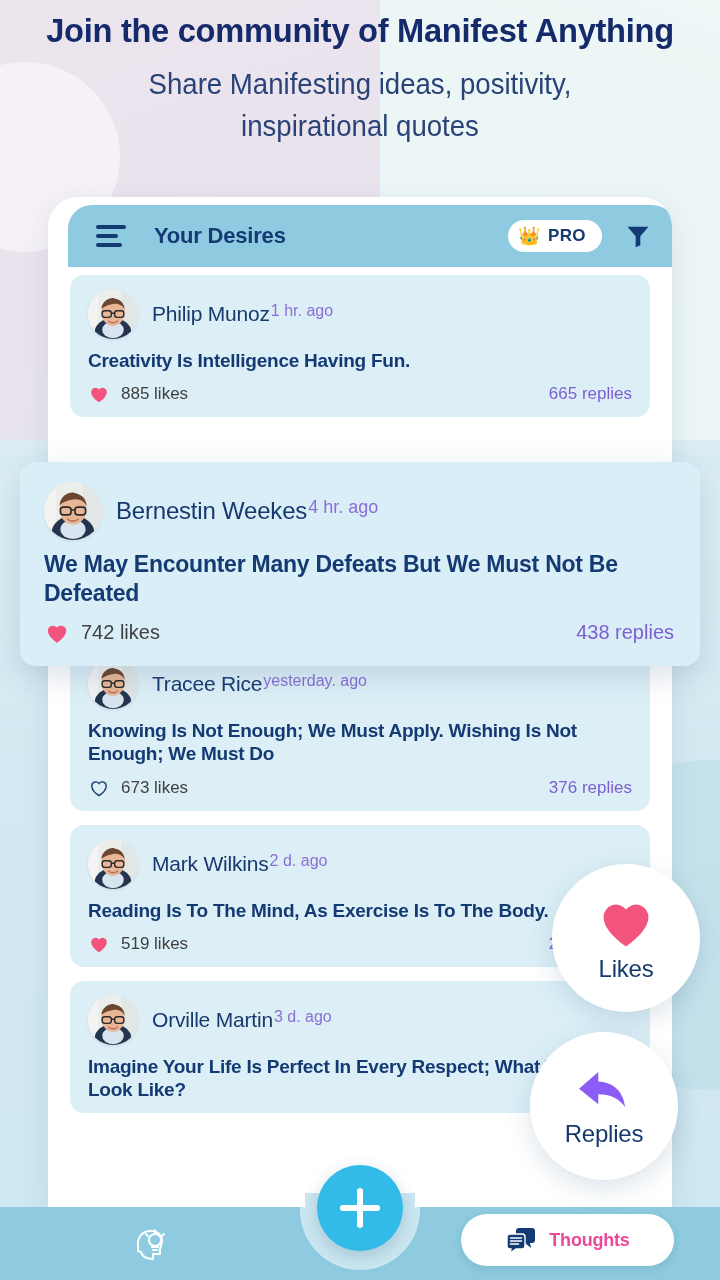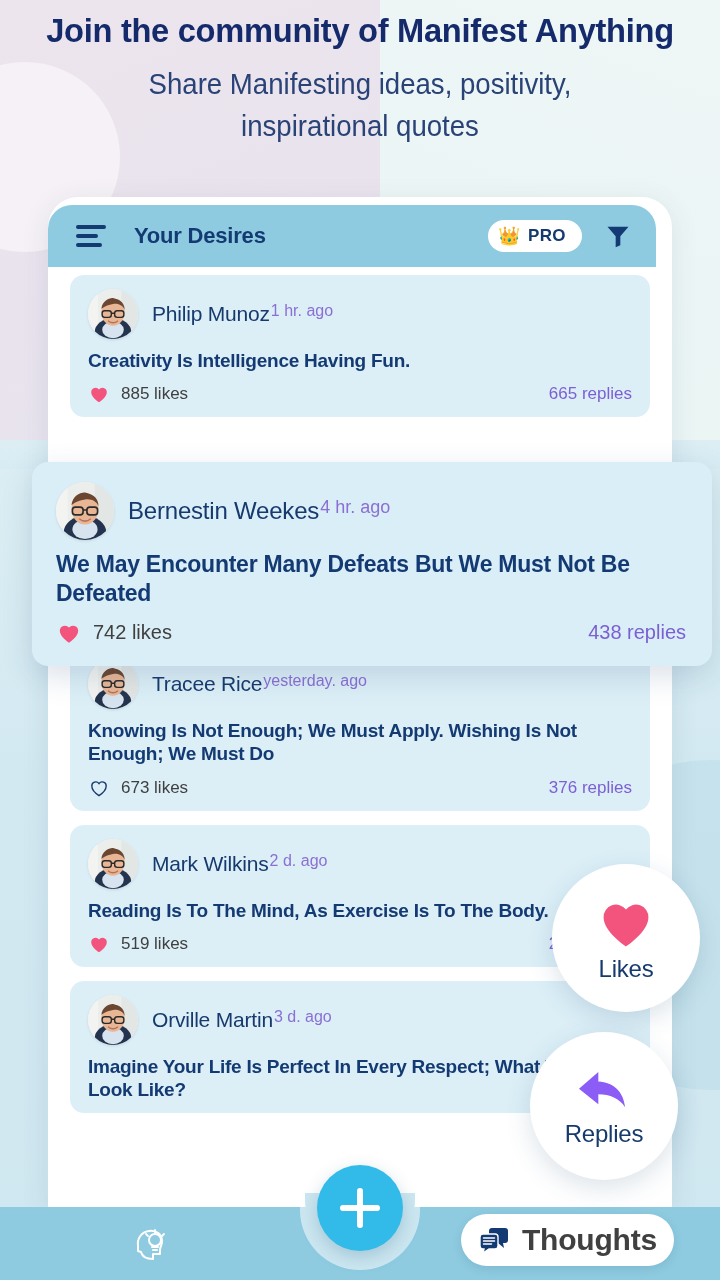--- a/index.html
+++ b/index.html
@@ -96,21 +96,21 @@
     width: 624px; height: 1010px;
     background: #ffffff;
     border-radius: 30px 30px 0 0;
     box-shadow: 0 6px 28px rgba(40,70,110,.10);
     z-index: 3;
     overflow: hidden;
   }
 
   .appbar {
     position: absolute;
-    left: 0; top: 8px;
+    left: 20px; top: 8px;
     width: 608px; height: 62px;
     background: #8ecbe0;
     border-radius: 24px 24px 0 0;
     display: flex;
     align-items: center;
     padding: 0 16px;
   }
   .hamburger {
     width: 30px; height: 22px;
     display: flex; flex-direction: column;
@@ -202,21 +202,20 @@
   .foot-spacer { flex: 1; }
   .replies-text { font-size: 17px; color: #7c5fd3; }
   .card.hero .replies-text { font-size: 20px; }
 
   
   .hero-wrap {
     position: absolute;
     left: 20px; top: 462px;
     width: 680px;
     z-index: 7;
-    margin-left: 12px;
   }
   .card.hero {
     background: #daeef7;
     border-radius: 16px;
     padding: 20px 26px 20px 24px;
     margin: 0;
     box-shadow: 0 10px 30px rgba(40,80,120,.17);
   }
 
   
@@ -297,23 +296,23 @@
     border-radius: 26px;
     background: #ffffff;
     display: flex;
     align-items: center;
     justify-content: center;
     gap: 12px;
     box-shadow: 0 3px 10px rgba(30,80,120,.14);
     z-index: 11;
   }
   .thoughts-pill .tp-label {
-    font-size: 30px;
+    font-size: 18px;
     font-weight: 700;
-    color: #404040;
+    color: #ec4899;
     letter-spacing: -.2px;
   }
   .thoughts-icon { width: 32px; height: 32px; }
 </style>
 </head>
 <body>
 
 <div id="app">
 
   <div class="bg-layer">

